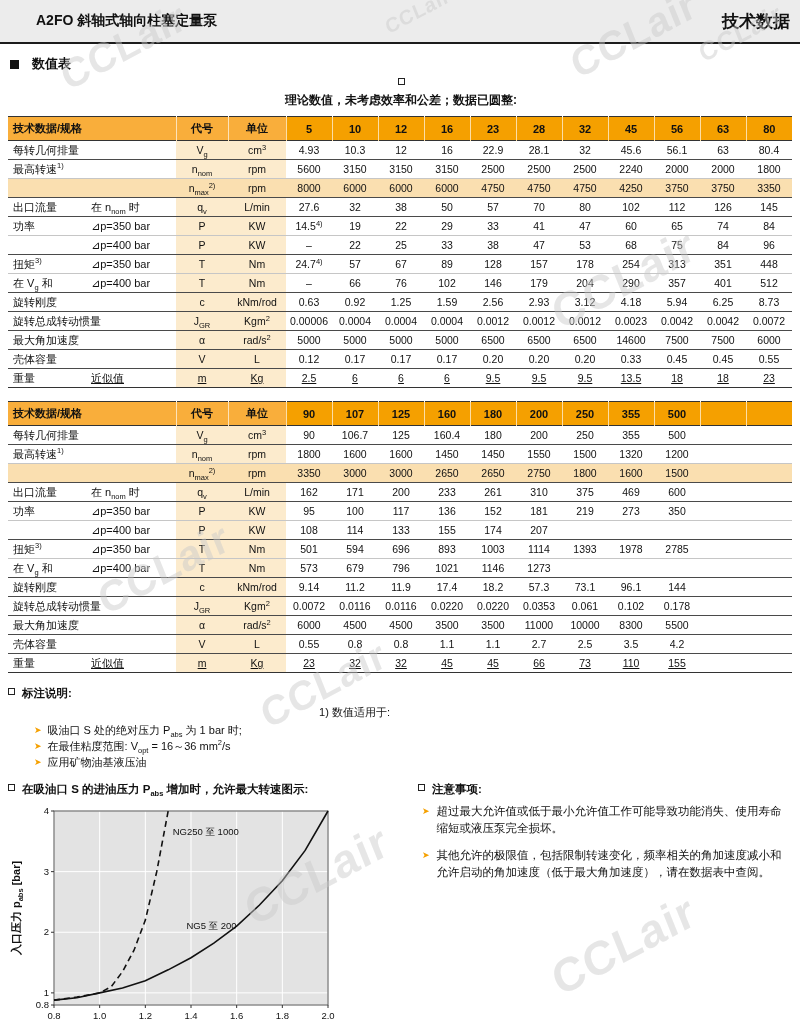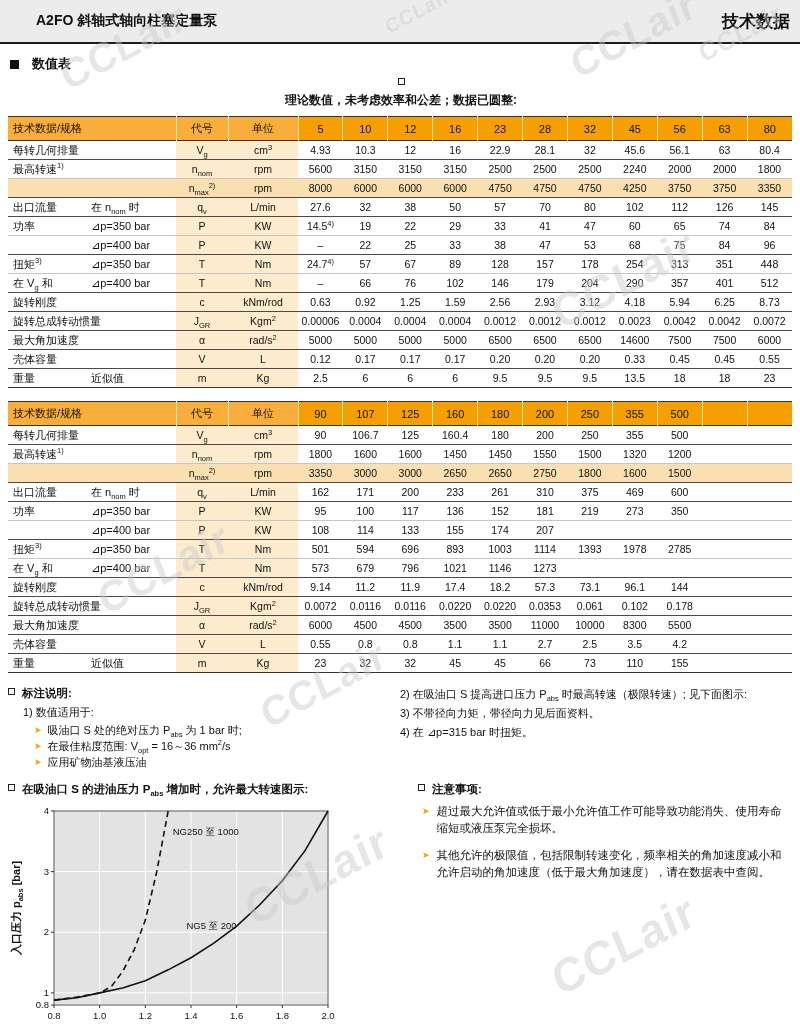--- a/index.html
+++ b/index.html
@@ -29,39 +29,39 @@
   .content { padding: 4px 8px 0 8px; }
 
   .sec-head { display: flex; align-items: center; gap: 13px; margin: 7px 0 3px 2px; font-size: 13px; font-weight: bold; }
   .sq-filled { width: 9px; height: 9px; background: #111; display: inline-block; flex: 0 0 auto; }
   .sq-hollow { width: 7px; height: 7px; border: 1.5px solid #222; display: inline-block; flex: 0 0 auto; margin-top: 2px; }
   .sec-note { display: flex; align-items: center; gap: 7px; margin: 2px 0 7px 2px; font-size: 12px; font-weight: bold; flex-direction: column; }
 
   
   table.spec { width: 100%; border-collapse: collapse; table-layout: fixed; margin-bottom: 13px; }
   .spec thead tr { border-top: 1px solid #333; border-bottom: 1px solid #333; }
-  .spec th { font-size: 11px; font-weight: normal; padding: 4px 2px; text-align: center;
+  .spec th { font-size: 11px; font-weight: bold; padding: 4px 2px; text-align: center;
              border-left: 1px solid rgba(255,255,255,.65); }
   .spec th:first-child { border-left: none; }
   .spec th.th-label { width: 168px; text-align: left; padding-left: 5px; background: #f9ae3b; }
   .spec th.th-code  { width: 52px; background: #f9ae3b; }
-  .spec th.th-unit  { width: 70px; background: #f9ae3b; }
+  .spec th.th-unit  { width: 58px; background: #f9ae3b; }
   .spec th.th-size  { background: #f5a000; }
   .spec td { font-size: 10.5px; padding: 2px 2px; line-height: 14px; text-align: center; }
   .spec td.c-label { text-align: left; padding-left: 5px; font-size: 11px; }
   .spec td.c-code, .spec td.c-unit { background: #fcebcd; }
   .spec tbody tr { border-top: 1px solid #c6c6c6; }
   .spec tbody tr.group { border-top: 1px solid #4a4a4a; }
-  .spec tbody tr:last-child { border-bottom: 1.5px solid #333; }
+  .spec tbody tr:last-child { border-bottom: 1.5px solid #333; text-decoration: underline; }
   .spec tr.hl td { background: #fadfb0; }
   .lname { display: inline-block; min-width: 78px; }
   sub, sup { font-size: 7.5px; line-height: 0; }
 
   
-  .footnotes { display: flex; gap: 10px; font-size: 11px; margin-top: 2px; }
+  .footnotes { display: flex; gap: 10px; font-size: 11px; margin-top: 2px; text-align: right; }
   .fn-left { width: 382px; }
   .fn-right { flex: 1; }
   .fn-title { display: flex; align-items: flex-start; gap: 7px; font-weight: bold; font-size: 11.5px; margin-bottom: 3px; }
   .fn-item { padding-left: 15px; line-height: 16px; margin-bottom: 2px; }
   .fn-item0 { line-height: 16px; margin-bottom: 3px; }
   .fn-bullet { display: flex; gap: 6px; padding-left: 26px; line-height: 16px; align-items: flex-start; }
   .arrow-ic { color: #f5a000; font-size: 9px; line-height: 16px; flex: 0 0 auto; }
 
   
   .bottom { display: flex; margin-top: 12px; }
@@ -577,25 +577,20 @@
           <span>吸油口 S 处的绝对压力 P<sub>abs</sub> 为 1 bar 时;</span>
         </div>
         <div class="fn-bullet">
           <span class="arrow-ic">➤</span>
           <span>在最佳粘度范围: V<sub>opt</sub> = 16～36 mm<sup>2</sup>/s</span>
         </div>
         <div class="fn-bullet">
           <span class="arrow-ic">➤</span>
           <span>应用矿物油基液压油</span>
         </div>
-      </div>
-      <div class="fn-right">
-        <div class="fn-item0">2) 在吸油口 S 提高进口压力 P<sub>abs</sub> 时最高转速（极限转速）; 见下面图示:</div>
-        <div class="fn-item0">3) 不带径向力矩，带径向力见后面资料。</div>
-        <div class="fn-item0">4) 在 ⊿p=315 bar 时扭矩。</div>
       </div>
     </div>
 
     <div class="bottom">
       <div class="chart-block">
         <div class="fn-title chart-title">
           <span class="sq-hollow"></span>
           <span>在吸油口 S 的进油压力 P<sub>abs</sub> 增加时，允许最大转速图示:</span>
         </div>
         <svg width="332" height="240">

